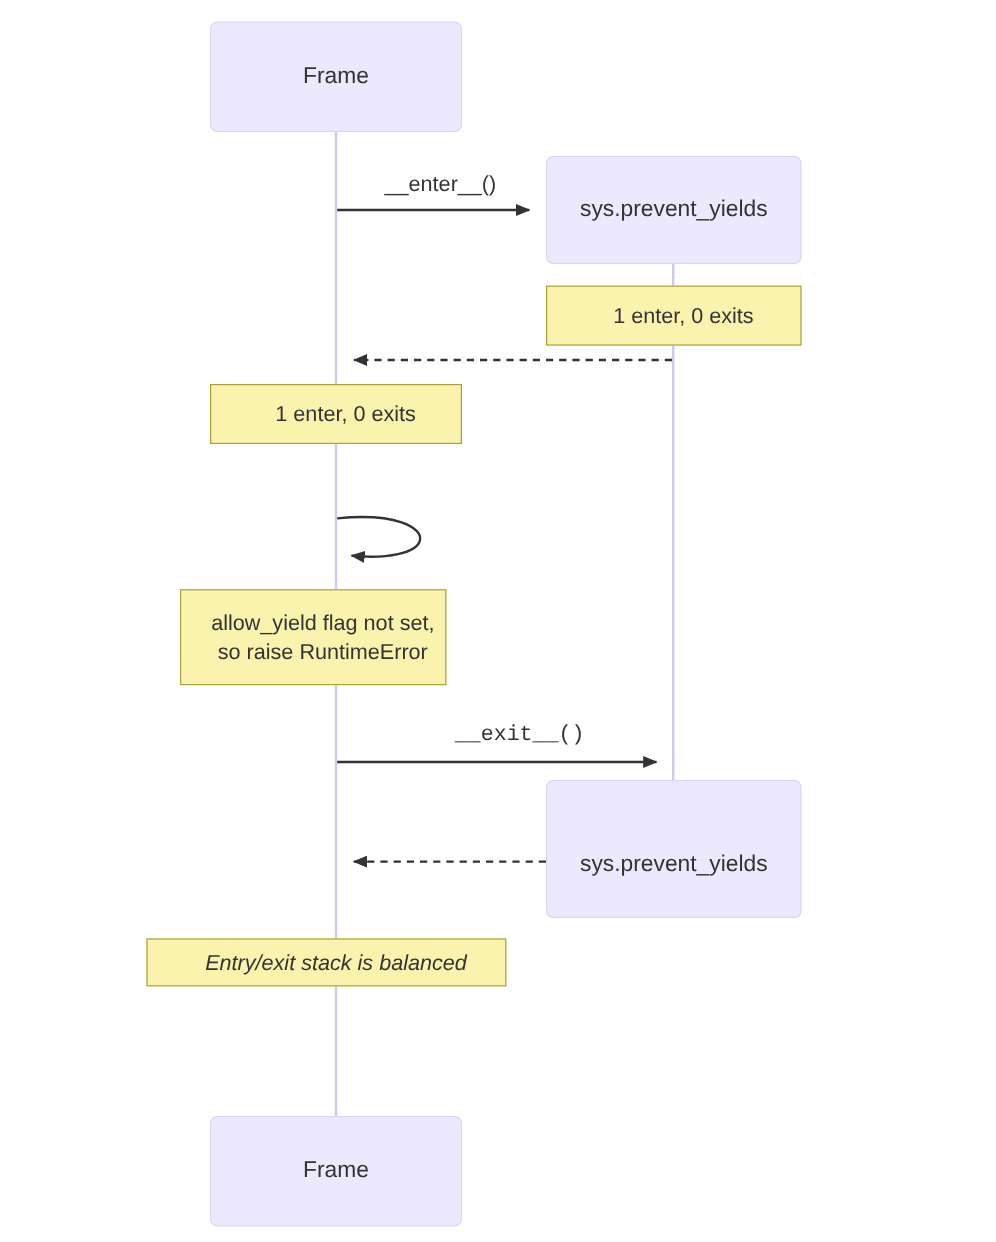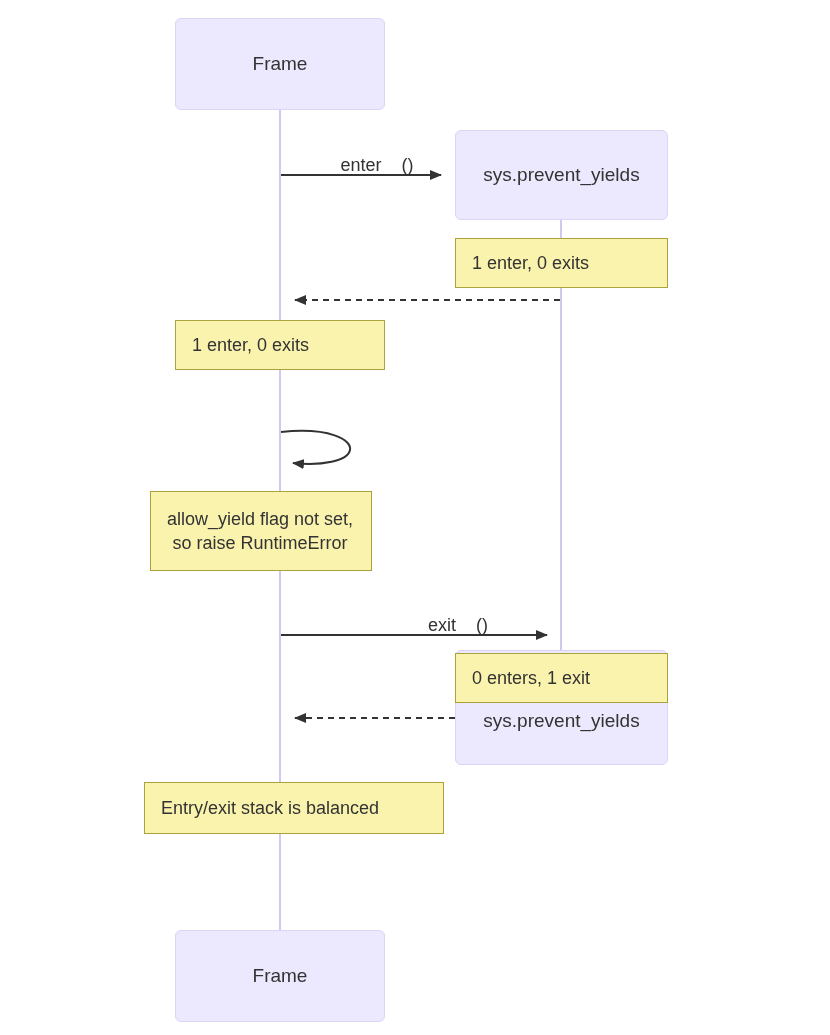--- a/index.html
+++ b/index.html
@@ -41,36 +41,36 @@
     line-height: 1.25;
     white-space: nowrap;
   }
   .note-box {
     position: absolute;
     background: #FAF3AE;
     border: 1px solid #AAA33C;
     box-sizing: border-box;
     display: flex;
     align-items: center;
+    justify-content: center;
     padding-left: 16px;
   }
   .note-label {
     font-size: 18px;
     color: #333333;
     text-align: center;
     line-height: 1.35;
     white-space: pre-line;
   }
   .msg-label {
     position: absolute;
     font-size: 18px;
     color: #333333;
     white-space: nowrap;
     text-align: center;
-    margin-top: 12px;
   }
   .lifeline {
     position: absolute;
     width: 2px;
     background: #CFC8F0;
   }
 </style>
 </head>
 <body>
 
@@ -96,21 +96,21 @@
     <path d="M281,432 C330,427 352,440 350,450 C348,461 322,466 293,463" stroke="#333333" stroke-width="2" fill="none" marker-end="url(#arrowhead-left)"></path>
 
     <line x1="281" y1="635" x2="547" y2="635" stroke="#333333" stroke-width="2" marker-end="url(#arrowhead-right)"></line>
 
     <line x1="455" y1="718" x2="295" y2="718" stroke="#333333" stroke-width="2" stroke-dasharray="6,5" marker-end="url(#arrowhead-left)"></line>
   </svg>
 
   <div class="msg-label" style="left:281px; top:143px; width:172px;">__enter__()</div>
 
 
-  <div class="msg-label" style="left:281px; top:603px; width:334px;">__exit__()</div>
+  <div class="msg-label" style="left:266px; top:603px; width:334px;font-family:Liberation Mono, monospace;">__exit__()</div>
 
   <div class="participant-box" style="left:175px; top:18px; width:210px; height:92px;">
     <span class="participant-label">Frame</span>
   </div>
 
   <div class="participant-box" style="left:455px; top:130px; width:213px; height:90px;">
     <span class="participant-label">sys.prevent_yields</span>
   </div>
 
   <div class="participant-box" style="left:455px; top:650px; width:213px; height:115px; align-items:flex-start; padding-top:58px;">
@@ -123,25 +123,22 @@
 
   <div class="note-box" style="left:175px; top:320px; width:210px; height:50px;">
     <span class="note-label">1 enter, 0 exits</span>
   </div>
 
   <div class="note-box" style="left:150px; top:491px; width:222px; height:80px;">
     <span class="note-label">allow_yield flag not set,
 so raise RuntimeError</span>
   </div>
 
-  <div class="note-box" style="left:455px; top:653px; width:213px; height:50px;">
-    <span class="note-label">0 enters, 1 exit</span>
-  </div>
 
-  <div class="note-box" style="left:144px; top:782px; width:300px; height:52px;">
+  <div class="note-box" style="left:122px; top:782px; width:300px; height:40px;font-style:italic;">
     <span class="note-label">Entry/exit stack is balanced</span>
   </div>
 
 
   <div class="participant-box" style="left:175px; top:930px; width:210px; height:92px;">
     <span class="participant-label">Frame</span>
   </div>
 
 </div>
 

